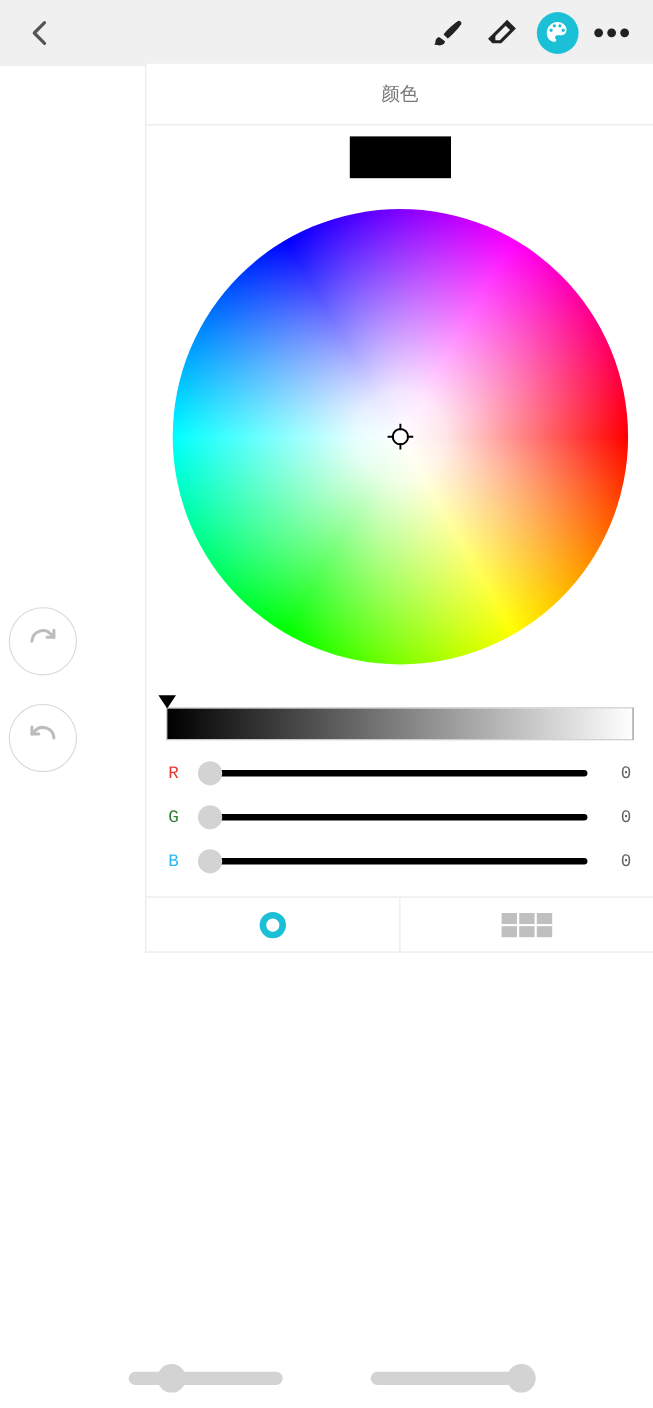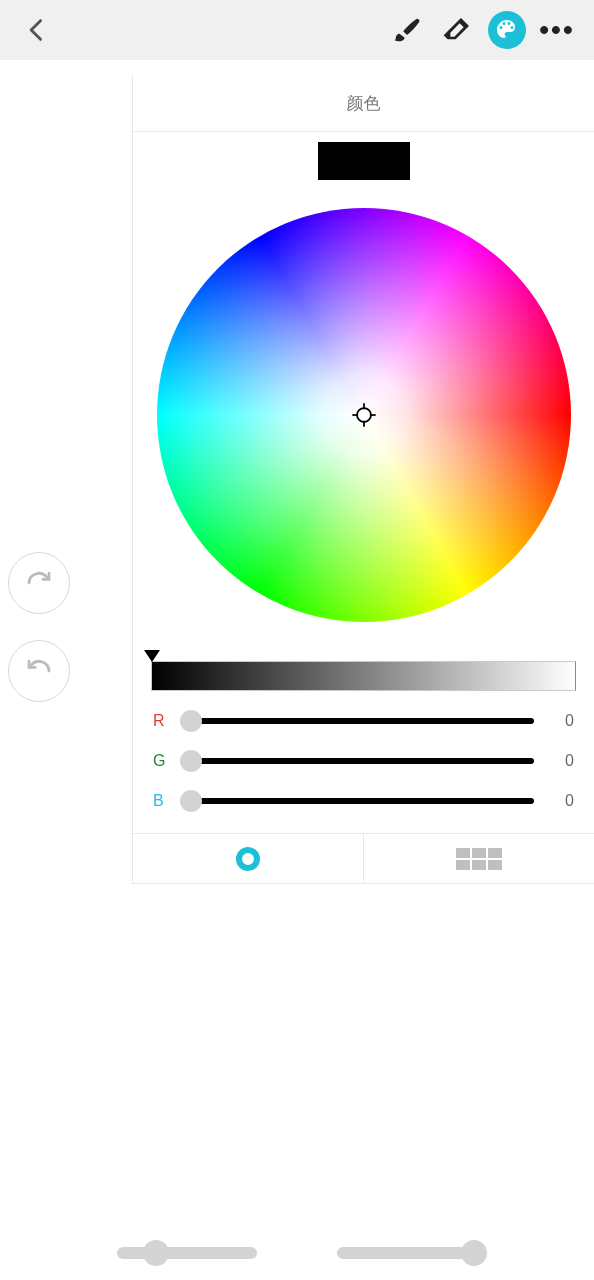--- a/index.html
+++ b/index.html
@@ -28,23 +28,23 @@
     .side-buttons {
       position: absolute; left: 8px; top: 552px; display: flex; flex-direction: column; gap: 26px;
     }
     .circ-btn {
       width: 62px; height: 62px; border: 1px solid #d9d9d9; border-radius: 50%; background: #fff;
       display: flex; align-items: center; justify-content: center; cursor: pointer;
     }
 
     .color-panel {
       position: absolute;
-      left: 132px; top: 76px; width: 462px; height: 808px;
+      left: 132px; top: 58px; width: 462px; height: 808px;
       background: #fff; border-left: 1px solid #e8e8e8; border-bottom: 1px solid #e8e8e8;
-      display: flex; flex-direction: column;
+      display: flex; flex-direction: column; font-family: Liberation Mono, monospace;
     }
     .panel-header {
       height: 56px; display: flex; align-items: center; justify-content: center;
       border-bottom: 1px solid #e8e8e8; color: #777; font-size: 17px;
     }
     .swatch-row { display: flex; justify-content: center; padding: 10px 0 8px 0; }
     .current-swatch { width: 92px; height: 38px; background: #000; }
     .wheel-wrap { display: flex; justify-content: center; padding: 20px 0 28px 0; }
     .color-wheel {
       width: 414px; height: 414px; border-radius: 50%; position: relative;

